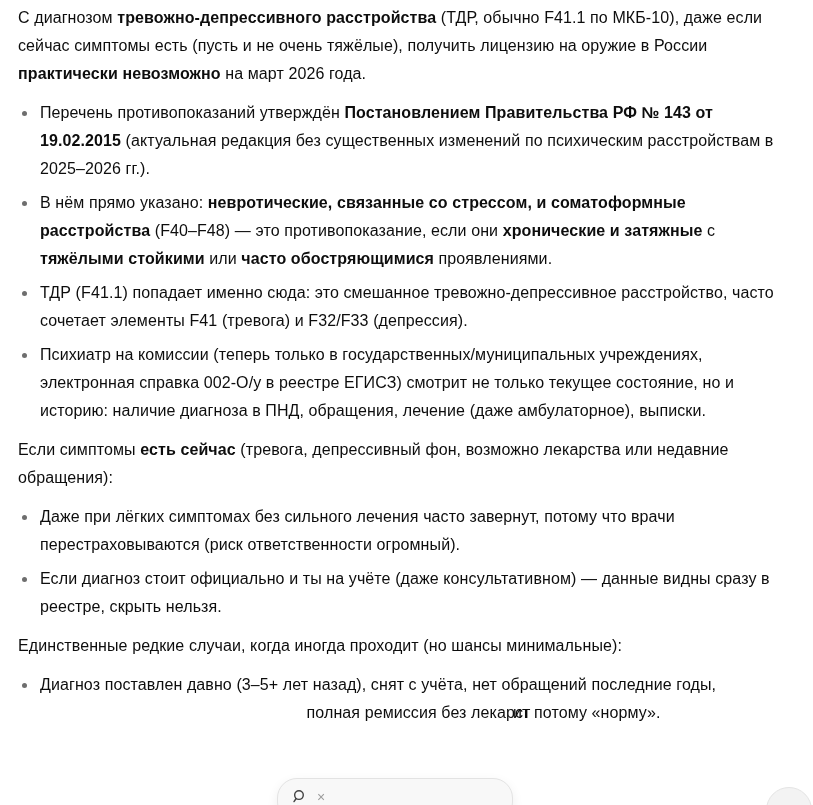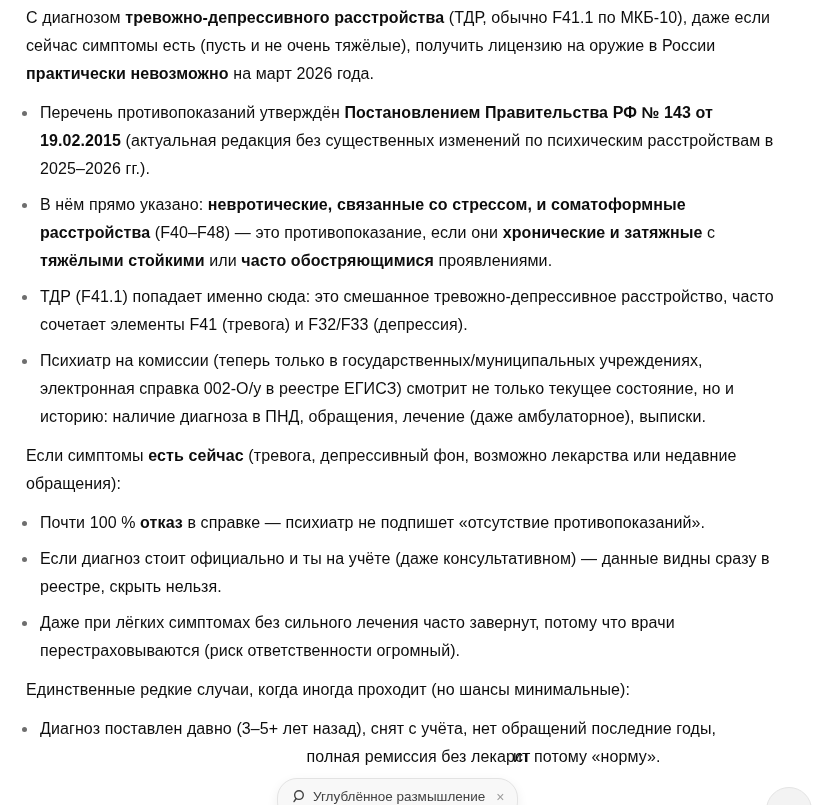--- a/index.html
+++ b/index.html
@@ -22,32 +22,31 @@
     font-family: "Liberation Sans", sans-serif;
     color: var(--text-color);
     position: relative;
   }
   .message {
     padding: 4px 16px 0 14px;
     font-size: 16px;
     line-height: 28px;
     letter-spacing: 0.1px;
   }
-  .message p { margin: 0 0 11px 12px; }
+  .message p { margin: 0 0 11px 4px; }
   .message strong { font-weight: 700; }
   ul.md-list {
     list-style: none;
     margin: 0 0 11px 0;
     padding: 0;
   }
   ul.md-list li {
     position: relative;
     padding-left: 26px;
     margin-bottom: 6px;
-    margin-top: 8px;
   }
   ul.md-list li:last-child { margin-bottom: 0; }
   ul.md-list li::before {
     content: "";
     position: absolute;
     left: 8px;
     top: 12px;
     width: 5px;
     height: 5px;
     border-radius: 50%;
@@ -116,23 +115,22 @@
   <ul class="md-list">
     <li><span>Перечень противопоказаний утверждён </span><strong>Постановлением Правительства РФ № 143 от 19.02.2015</strong><span> (актуальная редакция без существенных изменений по психическим расстройствам в 2025–2026 гг.).</span></li>
     <li><span>В нём прямо указано: </span><strong>невротические, связанные со стрессом, и соматоформные расстройства</strong><span> (F40–F48) — это противопоказание, если они </span><strong>хронические и затяжные</strong><span> с </span><strong>тяжёлыми стойкими</strong><span> или </span><strong>часто обостряющимися</strong><span> проявлениями.</span></li>
     <li><span>ТДР (F41.1) попадает именно сюда: это смешанное тревожно-депрессивное расстройство, часто сочетает элементы F41 (тревога) и F32/F33 (депрессия).</span></li>
     <li><span>Психиатр на комиссии (теперь только в государственных/муниципальных учреждениях, электронная справка 002-О/у в реестре ЕГИСЗ) смотрит не только текущее состояние, но и историю: наличие диагноза в ПНД, обращения, лечение (даже амбулаторное), выписки.</span></li>
   </ul>
 
   <p><span>Если симптомы </span><strong>есть сейчас</strong><span> (тревога, депрессивный фон, возможно лекарства или недавние обращения):</span></p>
 
   <ul class="md-list">
-    <li><span>Почти 100 % </span><strong>отказ</strong><span> в справке — психиатр не подпишет «отсутствие противопоказаний».</span></li>
+    <li><span>Даже при лёгких симптомах без сильного лечения часто завернут, потому что врачи перестраховываются (риск ответственности огромный).</span></li>
     <li><span>Если диагноз стоит официально и ты на учёте (даже консультативном) — данные видны сразу в реестре, скрыть нельзя.</span></li>
-    <li><span>Даже при лёгких симптомах без сильного лечения часто завернут, потому что врачи перестраховываются (риск ответственности огромный).</span></li>
   </ul>
 
   <p>Единственные редкие случаи, когда иногда проходит (но шансы минимальные):</p>
 
   <ul class="md-list">
     <li>
       <span class="line-block">Диагноз поставлен давно (3–5+ лет назад), снят с учёта, нет обращений последние годы,</span>
       <span class="obscured-line">
         <span>полная ремиссия без лекарст</span>
         <span class="frag-right">ит потому «норму».</span>
@@ -142,21 +140,20 @@
 
 </div>
 
 <div class="tool-pill">
   <span class="pill-icon">
     <svg width="15" height="15" viewBox="0 0 16 16" fill="none" stroke="#424242" stroke-width="1.5" stroke-linecap="round">
       <circle cx="8.5" cy="6.5" r="4.6"></circle>
       <line x1="5.3" y1="10.4" x2="3.2" y2="13.4"></line>
     </svg>
   </span>
-  <span class="pill-label">Углублённое размышление</span>
   <span class="pill-close">×</span>
 </div>
 
 <div class="scroll-down-btn">
   <span>
     <svg width="18" height="18" viewBox="0 0 18 18" fill="none" stroke="#565656" stroke-width="2" stroke-linecap="round" stroke-linejoin="round">
       <polyline points="4,7 9,12 14,7"></polyline>
     </svg>
   </span>
 </div>

